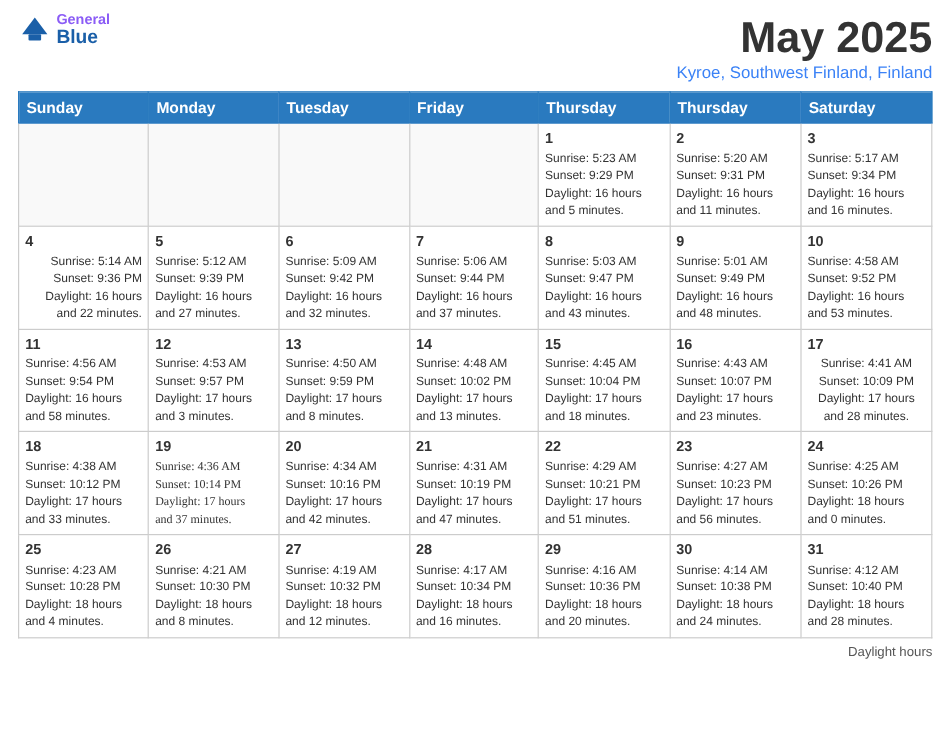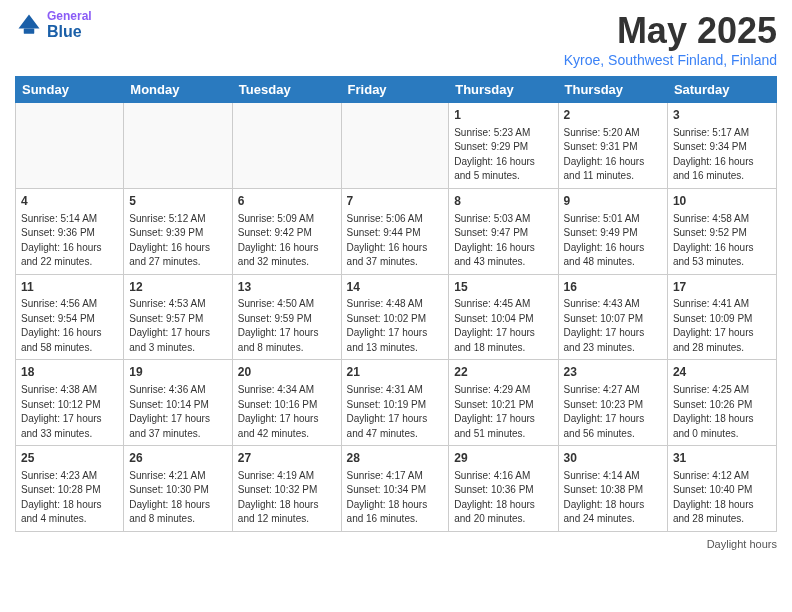--- a/index.html
+++ b/index.html
@@ -153,21 +153,21 @@
           <span class="day-num">3</span>
           <div class="day-info" style="white-space: pre-line;">Sunrise: 5:17 AM
 Sunset: 9:34 PM
 Daylight: 16 hours
 and 16 minutes.</div>
         </td>
       </tr>
       <tr>
         <td>
           <span class="day-num">4</span>
-          <div class="day-info" style="white-space: pre-line;">Sunrise: 5:14 AM
+          <div class="day-info" style="white-space: pre-line; text-align: right;">Sunrise: 5:14 AM
 Sunset: 9:36 PM
 Daylight: 16 hours
 and 22 minutes.</div>
         </td>
         <td>
           <span class="day-num">5</span>
           <div class="day-info" style="white-space: pre-line;">Sunrise: 5:12 AM
 Sunset: 9:39 PM
 Daylight: 16 hours
 and 27 minutes.</div>
@@ -246,37 +246,37 @@
         </td>
         <td>
           <span class="day-num">16</span>
           <div class="day-info" style="white-space: pre-line;">Sunrise: 4:43 AM
 Sunset: 10:07 PM
 Daylight: 17 hours
 and 23 minutes.</div>
         </td>
         <td>
           <span class="day-num">17</span>
-          <div class="day-info" style="white-space: pre-line;">Sunrise: 4:41 AM
+          <div class="day-info" style="white-space: pre-line; text-align: center;">Sunrise: 4:41 AM
 Sunset: 10:09 PM
 Daylight: 17 hours
 and 28 minutes.</div>
         </td>
       </tr>
       <tr>
         <td>
           <span class="day-num">18</span>
           <div class="day-info" style="white-space: pre-line;">Sunrise: 4:38 AM
 Sunset: 10:12 PM
 Daylight: 17 hours
 and 33 minutes.</div>
         </td>
         <td>
           <span class="day-num">19</span>
-          <div class="day-info" style="white-space: pre-line;">Sunrise: 4:36 AM
+          <div class="day-info" style="white-space: pre-line; font-family: Liberation Serif, serif;">Sunrise: 4:36 AM
 Sunset: 10:14 PM
 Daylight: 17 hours
 and 37 minutes.</div>
         </td>
         <td>
           <span class="day-num">20</span>
           <div class="day-info" style="white-space: pre-line;">Sunrise: 4:34 AM
 Sunset: 10:16 PM
 Daylight: 17 hours
 and 42 minutes.</div>

